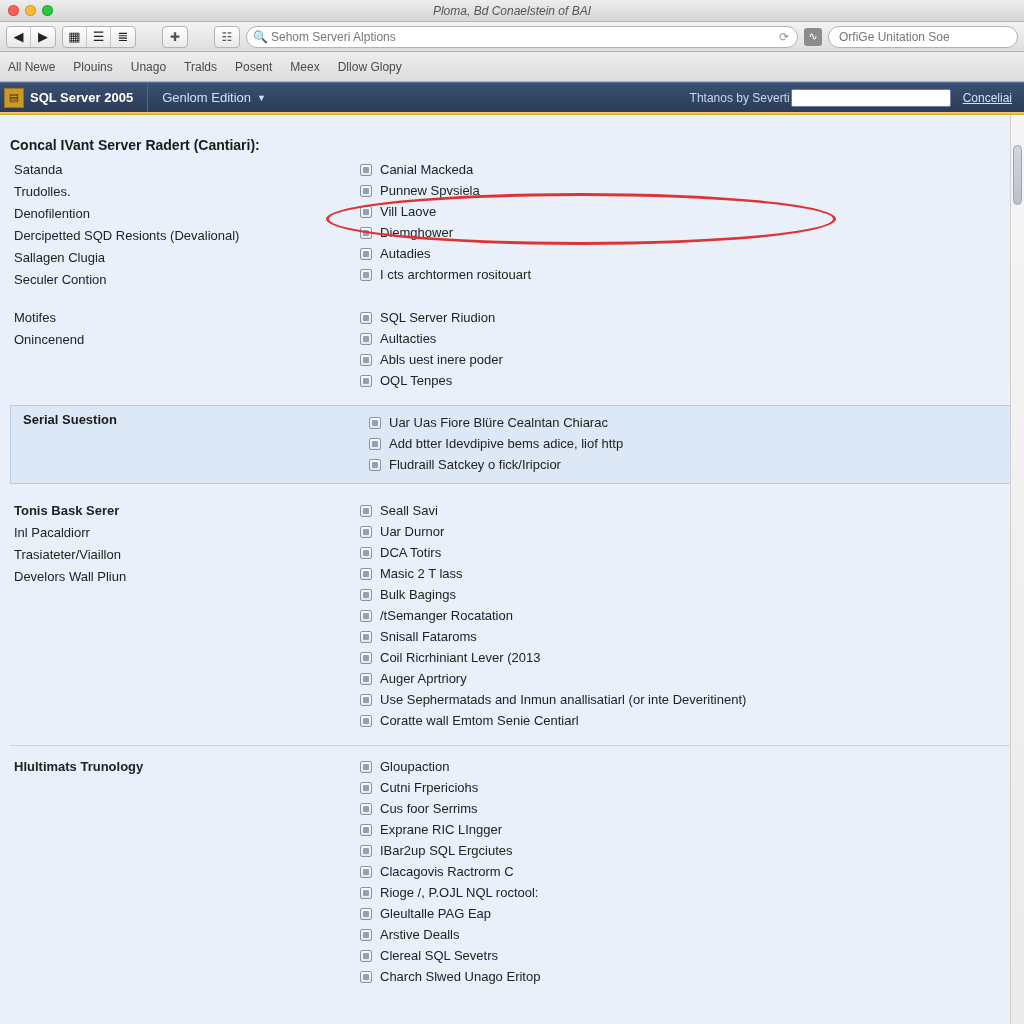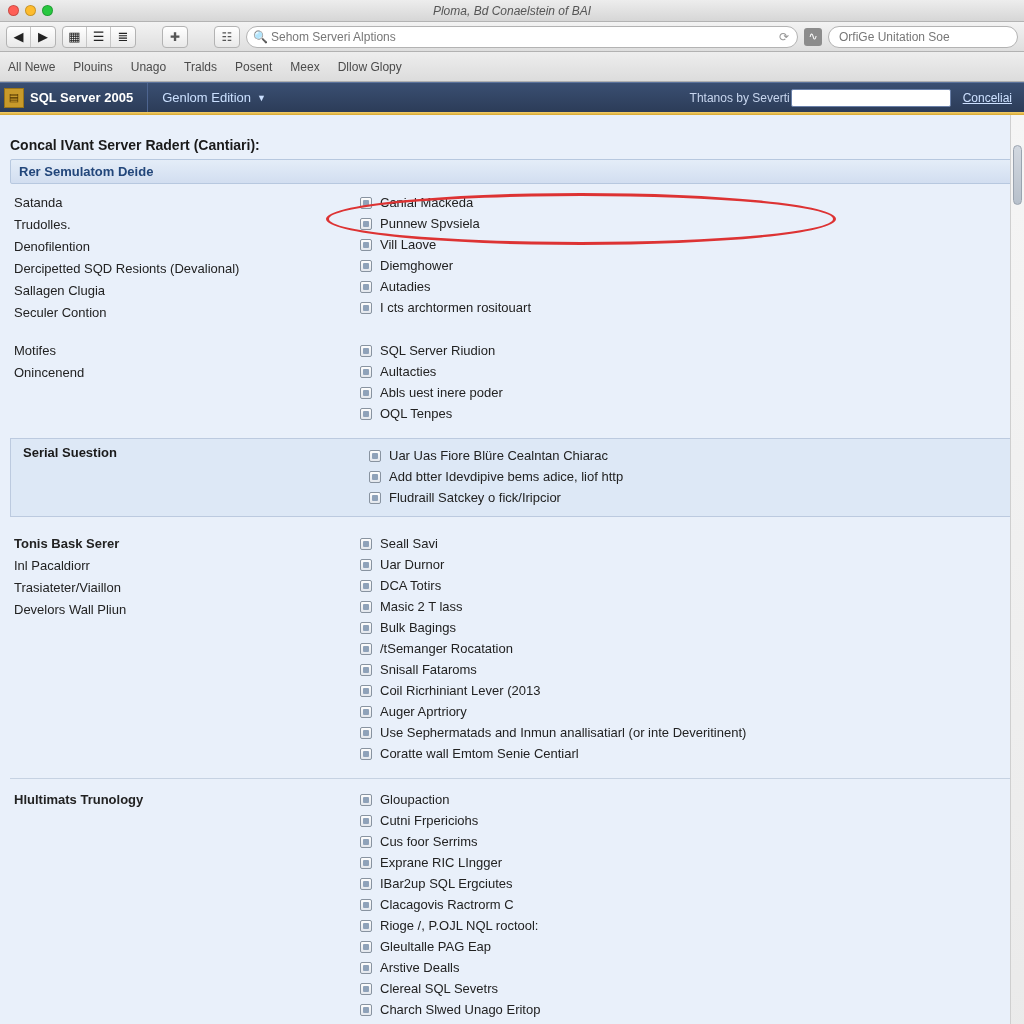--- a/index.html
+++ b/index.html
@@ -116,21 +116,20 @@
   <span class="lnk">Conceliai</span>
 </div>
 <div class="gold"></div>
 
 <div class="content">
   <div class="sb">
       <div class="thumb"></div>
     </div>
 
   <div class="page-title">Concal IVant Server Radert (Cantiari):</div>
-  <div class="section-hdr">Rer Semulatom Deide</div>
 
   <div class="cols">
     <div class="lcol">
       <div class="lbl-row">Satanda</div>
       <div class="lbl-row">Trudolles.</div>
       <div class="lbl-row">Denofilention</div>
       <div class="lbl-row">Dercipetted SQD Resionts (Devalional)</div>
       <div class="lbl-row">Sallagen Clugia</div>
       <div class="lbl-row">Seculer Contion</div>
     </div>

